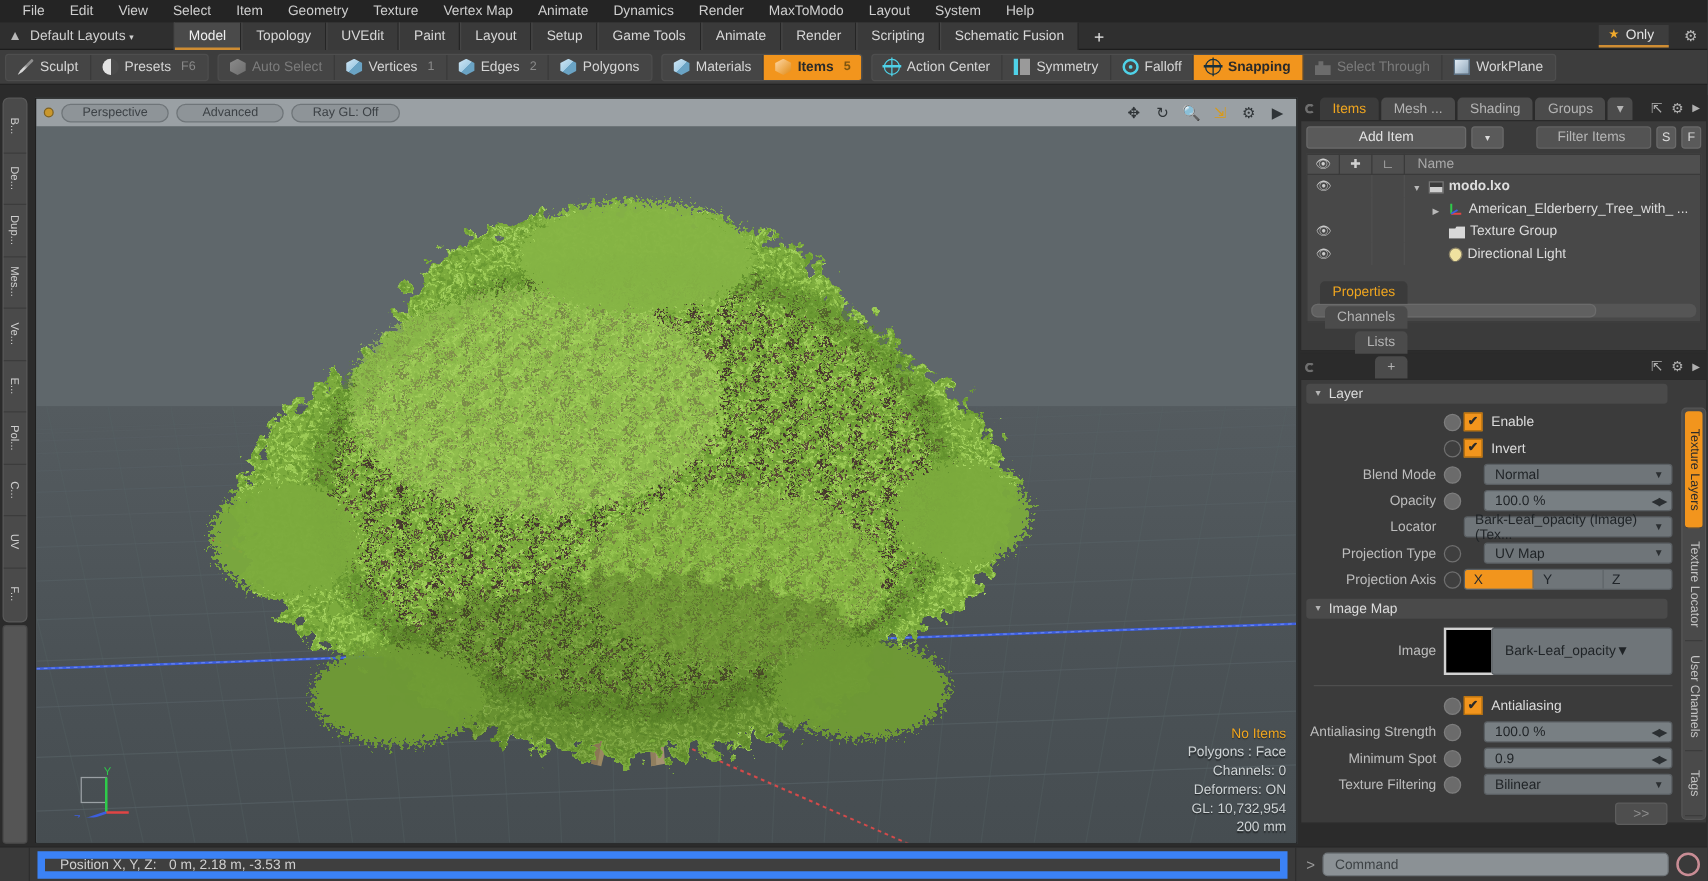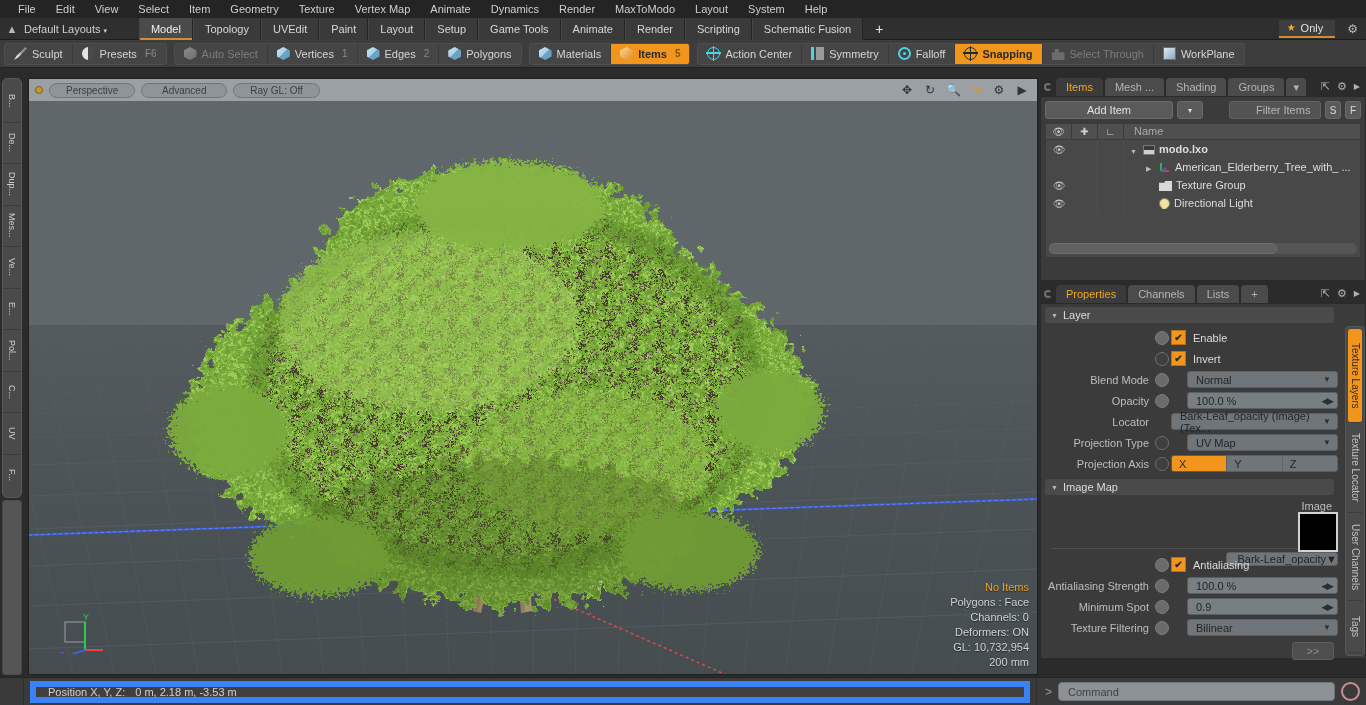--- a/index.html
+++ b/index.html
@@ -167,21 +167,21 @@
   .itemspanel{ background:#3b3b3b; border:1px solid #2a2a2a; height:185px; padding:4px; }
   .toolrow{ display:flex; align-items:center; gap:4px; height:18px; margin-bottom:4px;}
   .additem{
     flex:0 0 128px; height:18px; background:#5a5a5a; border:1px solid #6a6a6a;
     border-radius:3px; font-size:11px; color:#e2e2e2; text-align:center; line-height:17px;
   }
   .adddrop{ width:26px;height:18px;background:#5a5a5a;border:1px solid #6a6a6a;border-radius:3px;
     font-size:8px;color:#dcdcdc;text-align:center;line-height:17px;}
   .filter{
     flex:1; height:18px; background:#535353; border:1px solid #636363; border-radius:3px;
-    font-size:11px; color:#b6b6b6; padding-left:26px; line-height:17px; margin-left:22px;
+    font-size:11px; color:#b6b6b6; padding-left:16px; line-height:17px; margin-left:22px;
   }
   .sfbtn{ width:16px;height:18px;background:#5a5a5a;border:1px solid #6a6a6a;border-radius:3px;
     font-size:10px;color:#dcdcdc;text-align:center;line-height:17px;}
 
   .treehdr{ display:flex; height:17px; background:#4f4f4f; border:1px solid #3a3a3a; align-items:center;}
   .th-c{ width:26px; height:17px; border-right:1px solid #3a3a3a; text-align:center; line-height:17px; font-size:10px; color:#d0d0d0;}
   .th-name{ flex:1; padding-left:10px; font-size:11px; color:#a9a9a9; line-height:17px;}
   .treebody{ background:#484848; border:1px solid #3a3a3a; border-top:none; height:118px; position:relative;}
   .trow{ display:flex; height:18px; align-items:center; }
   .tr-eye{ width:26px; text-align:center; font-size:10px; color:#c9c9c9;}
@@ -210,21 +210,21 @@
     flex:1; height:17px; background:#6f7579; border:1px solid #5a5f63; border-radius:3px;
     display:flex; align-items:center; padding-left:8px; font-size:11px; color:#1f2326; margin-left:18px;
   }
   .field.sel{ background:#787f83; }
   .field .caret{ margin-left:auto; margin-right:6px; font-size:8px; color:#2b2f32;}
   .field .spin{ margin-left:auto; margin-right:4px; font-size:9px; color:#2b2f32; letter-spacing:-1px;}
   .seg{ flex:1; height:17px; display:flex; background:#6f7579; border:1px solid #5a5f63; border-radius:3px; overflow:hidden; margin-left:2px;}
   .seg div{ flex:1; font-size:11px; color:#20252a; line-height:16px; padding-left:7px; border-right:1px solid #5f6468;}
   .seg div:last-child{border-right:none;}
   .seg div.on{ background:#f2951d; color:#2c2c2c;}
-  .imgrow{ display:flex; align-items:flex-end; height:42px; margin-bottom:4px; width:293px;flex-direction:column;}
+  .imgrow{ display:flex; align-items:center; height:42px; margin-bottom:4px; width:293px;}
   .imgbox{ width:40px;height:38px;background:#000;border:2px solid #d2d2d2; flex:0 0 40px;}
   .imgfield{ flex:1; height:38px; background:#6f7579; border:1px solid #5a5f63; border-radius:3px;
     display:flex; align-items:center; padding-left:10px; font-size:11px; color:#1f2326; margin-left:-2px;}
   .hr{ height:1px; background:#4e4e4e; margin:6px 2px 6px 6px; width:287px;}
   .ggbtn{ width:42px;height:18px;background:#4e4e4e;border:1px solid #5d5d5d;border-radius:3px;
     color:#8d8d8d;font-size:11px;text-align:center;line-height:17px; margin-left:247px; margin-top:5px;}
 
   .rrail{ position:absolute; right:0px; top:22px; width:20px; height:330px;
     background:#4a4a4a; border:1px solid #565656; border-radius:4px; display:flex; flex-direction:column; padding:2px;}
   .rtab{ writing-mode:vertical-rl; text-orientation:mixed; font-size:10px; color:#c2c2c2;
@@ -614,21 +614,21 @@
               </div>
             </div>
           <div class="hscroll">
               <i></i>
             </div>
         </div>
       </div>
 
       <div class="paneltabs" style="margin-top:2px;">
         <div class="pt-dot"></div>
-        <div id="proptabs" style="display:flex;gap:2px;align-items:flex-end;">
+        <div id="proptabs" style="display:flex;gap:2px;align-items:flex-end;flex-direction:column;">
             <div class="ptab active">Properties</div>
             <div class="ptab">Channels</div>
             <div class="ptab">Lists</div>
             <div class="ptab">+</div>
           </div>
         <div class="pt-right">
           <span>⇱</span>
           <span>⚙</span>
           <span style="font-size:8px;">▶</span>
         </div>

